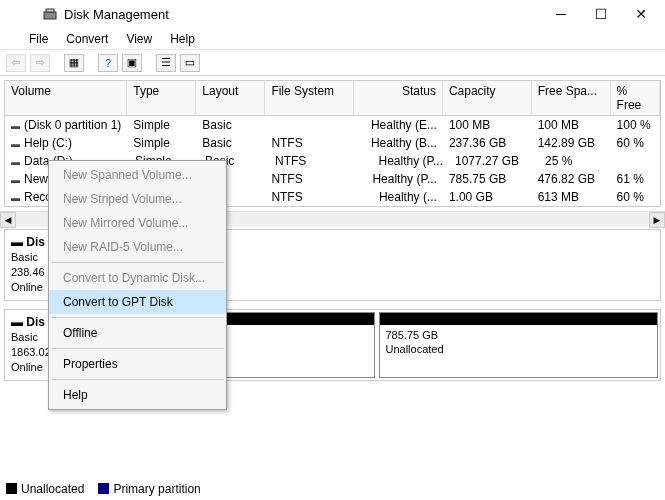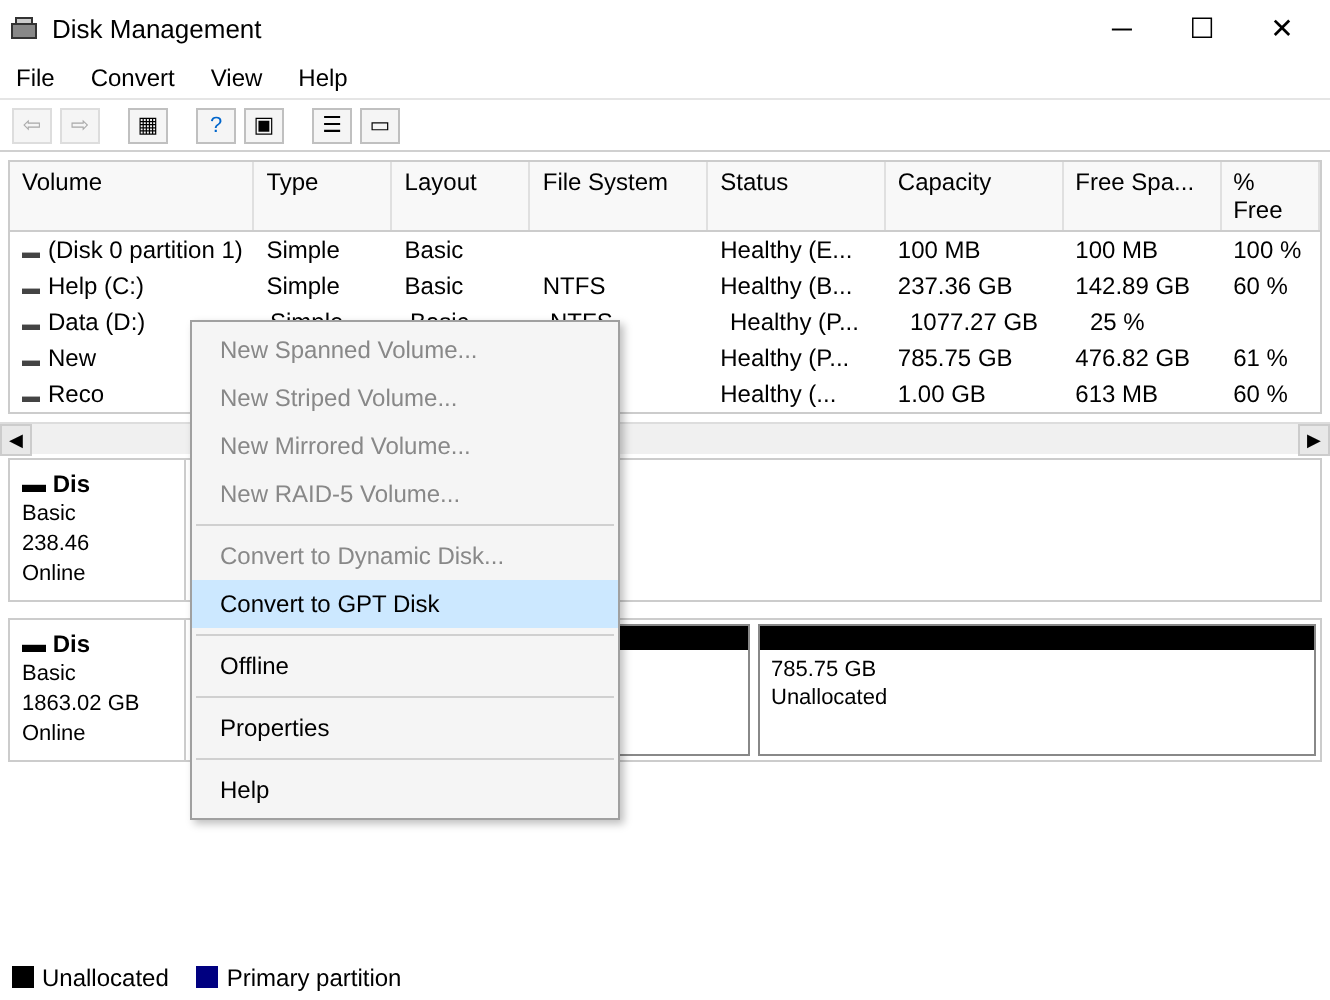--- a/index.html
+++ b/index.html
@@ -1,48 +1,48 @@
 <!DOCTYPE html>
 <html><head>
 <meta charset="utf-8">
 <style>
 * { box-sizing: border-box; margin: 0; padding: 0; font-family: "Segoe UI", Tahoma, sans-serif; }
 body { background: #fff; width: 665px; height: 500px; font-size: 12px; color: #000; }
-.titlebar { display: flex; align-items: center; height: 28px; padding: 0 4px; }
+.titlebar { display: flex; align-items: center; height: 28px; padding: 0 4px; margin-left: 38px; }
 .titlebar .icon { width: 16px; height: 16px; margin-right: 6px; display:inline-flex; align-items:center; justify-content:center;}
 .titlebar .title { flex: 1; font-size: 13px; }
 .titlebar .winbtn { width: 40px; height: 28px; display: flex; align-items: center; justify-content: center; font-size: 14px; }
-.menubar { display: flex; gap: 2px; padding: 2px 0; height: 22px; border-bottom: 1px solid #e5e5e5; }
+.menubar { display: flex; gap: 2px; padding: 2px 21px; height: 22px; border-bottom: 1px solid #e5e5e5; }
 .menubar .item { padding: 2px 8px; font-size: 12px; }
 .toolbar { display: flex; gap: 4px; padding: 3px 6px; border-bottom: 1px solid #d0d0d0; height: 26px; align-items:center;}
 .toolbar .btn { width: 20px; height: 18px; border: 1px solid #c0c0c0; background: #f5f5f5; display:flex; align-items:center; justify-content:center; font-size:11px;}
 .toolbar .btn.disabled { color:#aaa; border-color:#ddd;}
 .sep { width: 6px; }
 .volumes { border: 1px solid #ccc; margin: 4px; }
 .vol-head { display: flex; background: #4c1d95; border-bottom: 1px solid #ccc; }
 .vol-head .col { padding: 3px 6px; border-right: 1px solid #e0e0e0; font-size: 12px; color:#000; background:#f8f8f8;}
 .vol-row { display: flex; }
 .vol-row .col { padding: 2px 6px; font-size: 12px; white-space: nowrap; overflow:hidden;}
 .col.c0{width:124px;} .col.c1{width:70px;} .col.c2{width:70px;} .col.c3{width:90px;}
-.col.c4{width:90px;} .col.c5{width:90px;} .col.c6{width:80px;} .col.c7{width:50px;}
+.col.c4{width:90px;text-align:right;} .col.c5{width:90px;} .col.c6{width:80px;} .col.c7{width:50px;}
 .vol-row .c0::before { content:"▬"; color:#444; margin-right:4px; font-size:9px;}
 .scrollbar { height:16px; background:#f0f0f0; border-top:1px solid #ddd; position:relative;}
 .scrollbar .arrow{width:16px;height:16px;position:absolute;top:0;background:#e8e8e8;border:1px solid #ccc;display:flex;align-items:center;justify-content:center;font-size:9px;}
 .scrollbar .left{left:0;} .scrollbar .right{right:0;}
 .graphical { margin: 2px 4px; }
 .disk-row { display:flex; border:1px solid #ccc; margin-bottom:4px; height:72px;}
 .disk-label { width: 88px; border-right:1px solid #ccc; padding:4px 6px; font-size:11px; line-height:1.35;}
 .disk-label .name { font-weight:bold; font-size:12px;}
 .parts { flex:1; display:flex;}
 .part { border:1px solid #888; margin:2px; padding:3px 6px; font-size:11px; line-height:1.3; overflow:hidden;}
 .part .stripe { height:12px; margin:-3px -6px 3px -6px;}
 .stripe.primary { background:#000080;}
 .stripe.unalloc { background:#000;}
 .part .pname{font-weight:600;}
-.ctx-menu { position:absolute; top:160px; left:48px; width:215px; background:#f5f5f5; border:1px solid #a0a0a0; box-shadow:2px 2px 4px rgba(0,0,0,.25); padding:2px 0; z-index:10;margin-left:47px;}
+.ctx-menu { position:absolute; top:160px; left:48px; width:179px; background:#f5f5f5; border:1px solid #a0a0a0; box-shadow:2px 2px 4px rgba(0,0,0,.25); padding:2px 0; z-index:10;}
 .ctx-menu .mi { padding:5px 14px; font-size:12px; }
 .ctx-menu .mi.disabled { color:#888;}
 .ctx-menu .mi.hl { background:#cce8ff;}
 .ctx-menu .msep { height:1px; background:#d0d0d0; margin:3px 2px;}
 .legend { position:absolute; bottom:4px; left:6px; display:flex; gap:14px; font-size:12px;}
 .legend .sw { width:11px; height:11px; display:inline-block; margin-right:4px; vertical-align:-1px;}
 .legend .sw.black{background:#000;} .legend .sw.navy{background:#000080;}
 .disk0-spacer{height:4px;}
 </style>
 </head>

